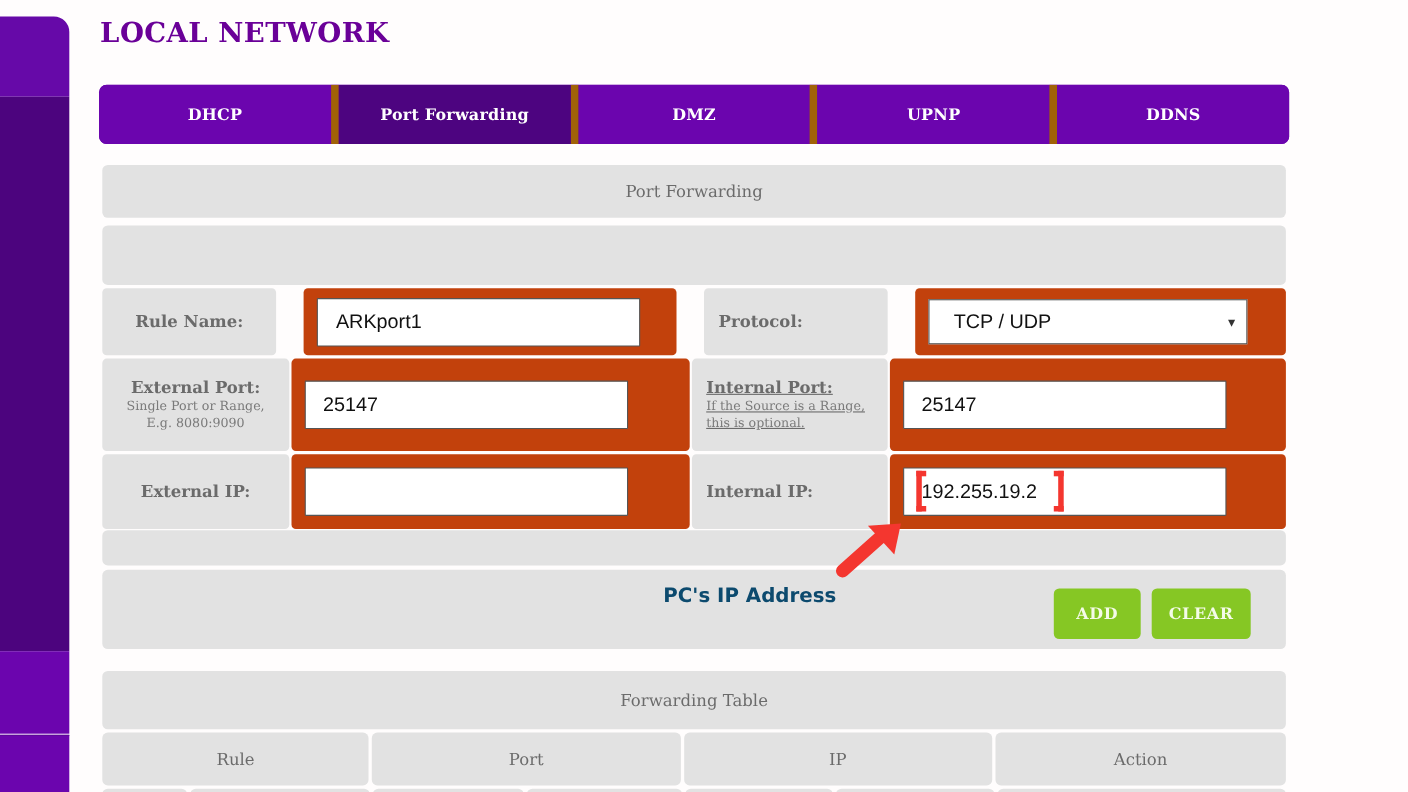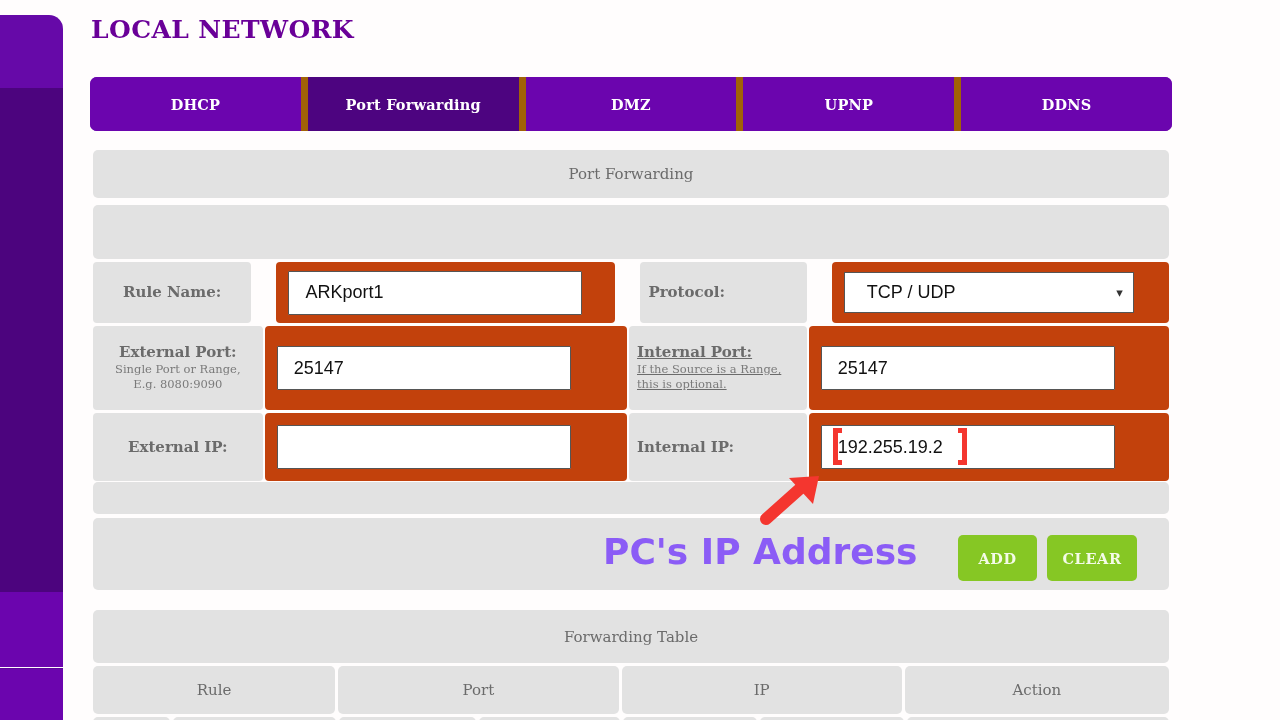--- a/index.html
+++ b/index.html
@@ -55,21 +55,21 @@
     font-size: 15px; height: 100%;
   }
 
   
   .frow { position: absolute; left: 30px; width: 1076px; display: flex; }
   .cell-label {
     background: #e2e2e2; display: flex; flex-direction: column;
     align-items: center; justify-content: center; border-radius: 4px;
     color: #6b6b6b; font-family: "DejaVu Serif", serif;
   }
-  .cell-label.left-al { align-items: flex-start; padding-left: 8px; }
+  .cell-label.left-al { align-items: flex-start; padding-left: 13px; }
   .lab-main { font-size: 15px; font-weight: 700; color: #6b6b6b; line-height: 1.25; }
   .lab-sub  { font-size: 11.5px; color: #7a7a7a; line-height: 1.32; text-align: center; }
   .cell-label.left-al .lab-sub { text-align: left; }
 
   .cell-field {
     background: #c2410c; display: flex; align-items: center;
     padding-left: 12px; border-radius: 4px;
   }
   .txtin {
     height: 44px; border: 1px solid #555; background: #fff;
@@ -87,21 +87,21 @@
   
   .redbrk {
     position: absolute; width: 9px;
     border-top: 5px solid #f4362f; border-bottom: 5px solid #f4362f;
   }
   .redbrk.lft { border-left: 5px solid #f4362f; }
   .redbrk.rgt { border-right: 5px solid #f4362f; }
   #annot-text {
     position: absolute;
     font-family: "DejaVu Sans", sans-serif; font-weight: 700;
-    font-size: 36px; color: #8b5cf6; white-space: nowrap;
+    font-size: 18px; color: #0c4a6e; white-space: nowrap;
   }
 
   
   .gbtn {
     height: 46px; background: #86c724; border: none; border-radius: 5px;
     color: #f4fbe8; font-family: "DejaVu Serif", serif; font-weight: 700;
     font-size: 14.5px; letter-spacing: .6px; cursor: pointer;
     display: flex; align-items: center; justify-content: center;
   }
 

